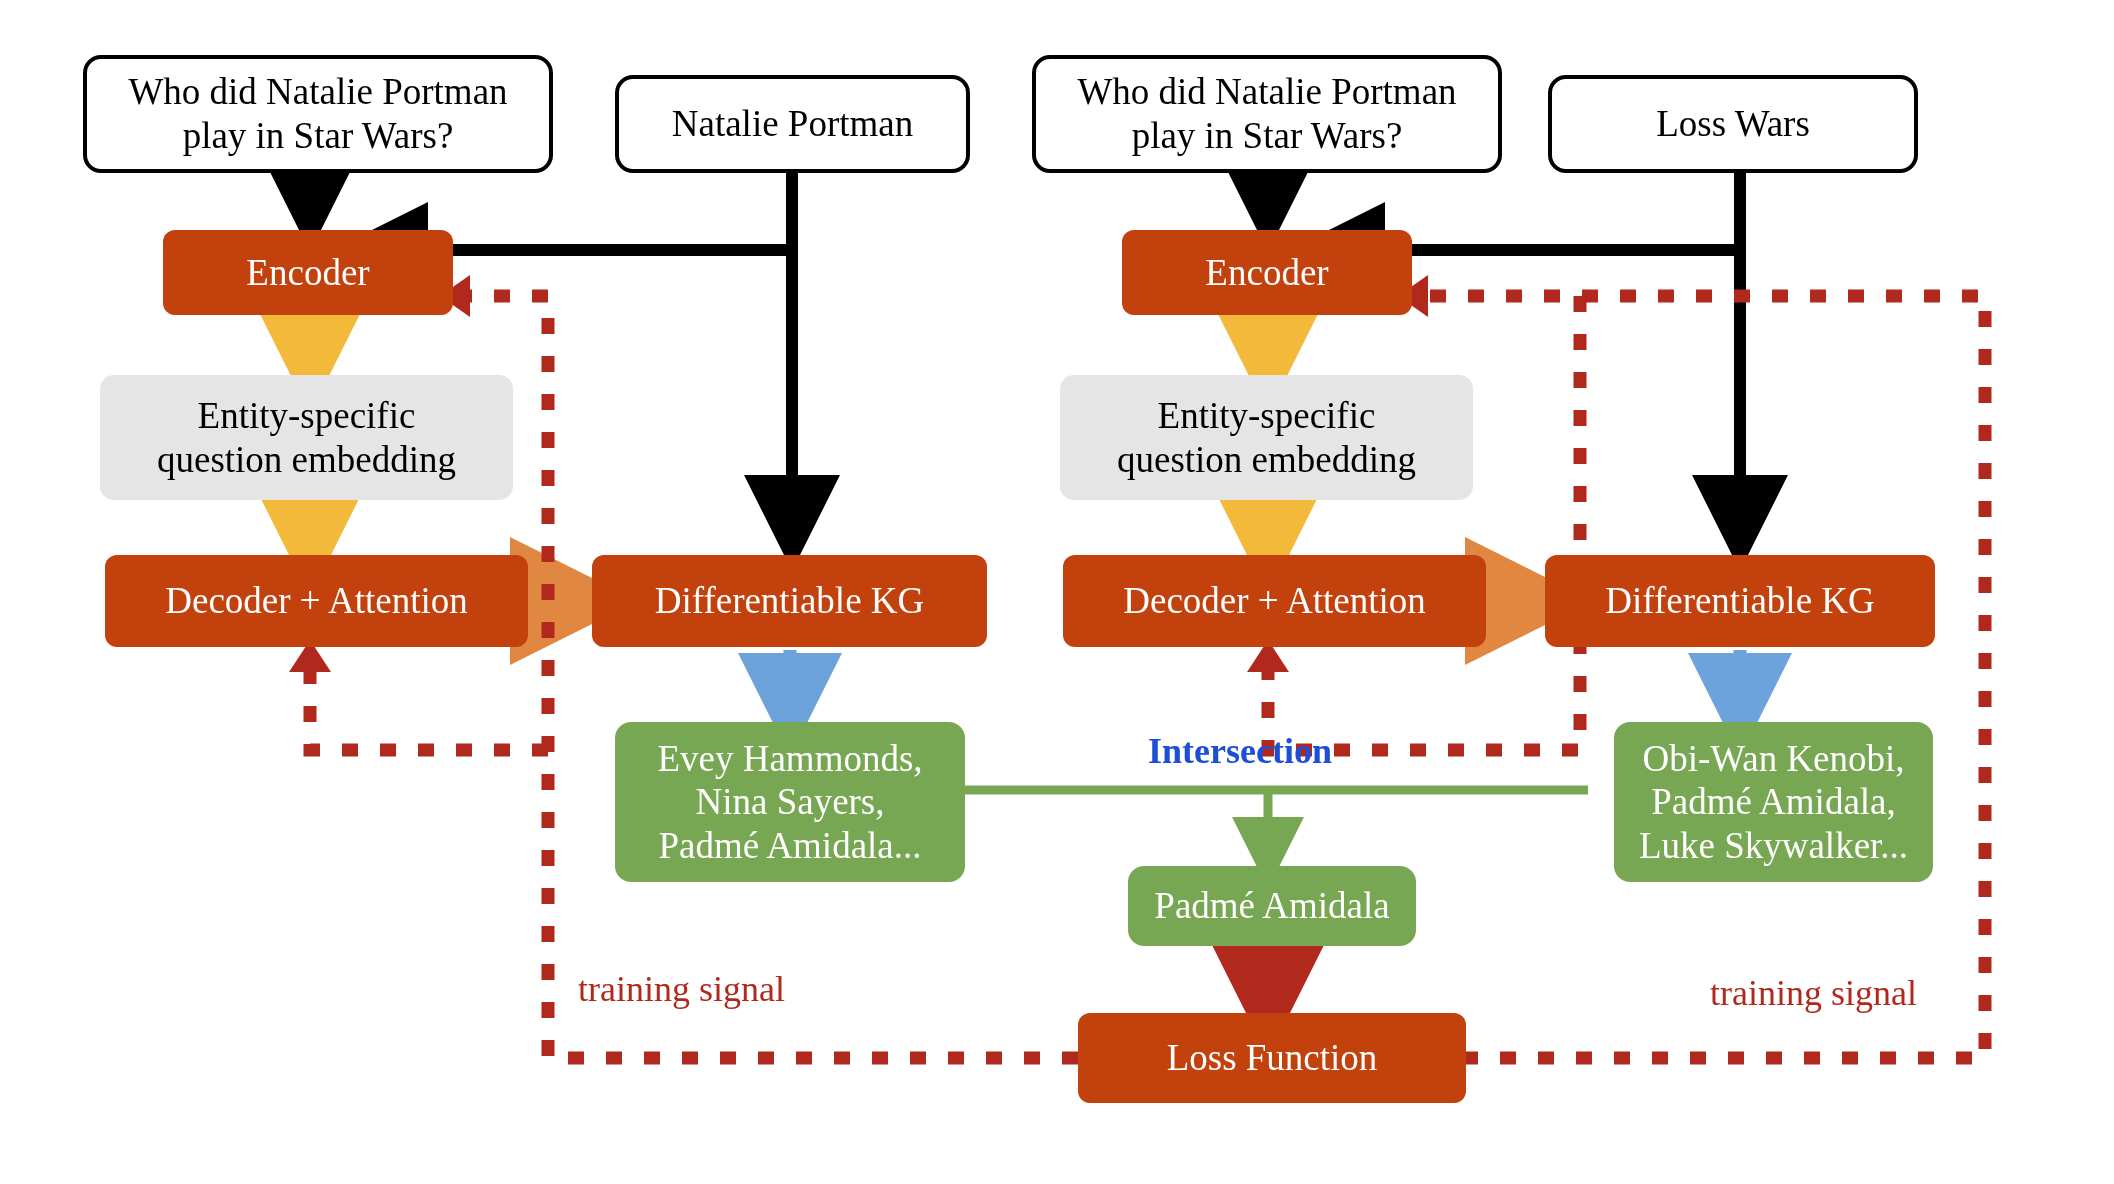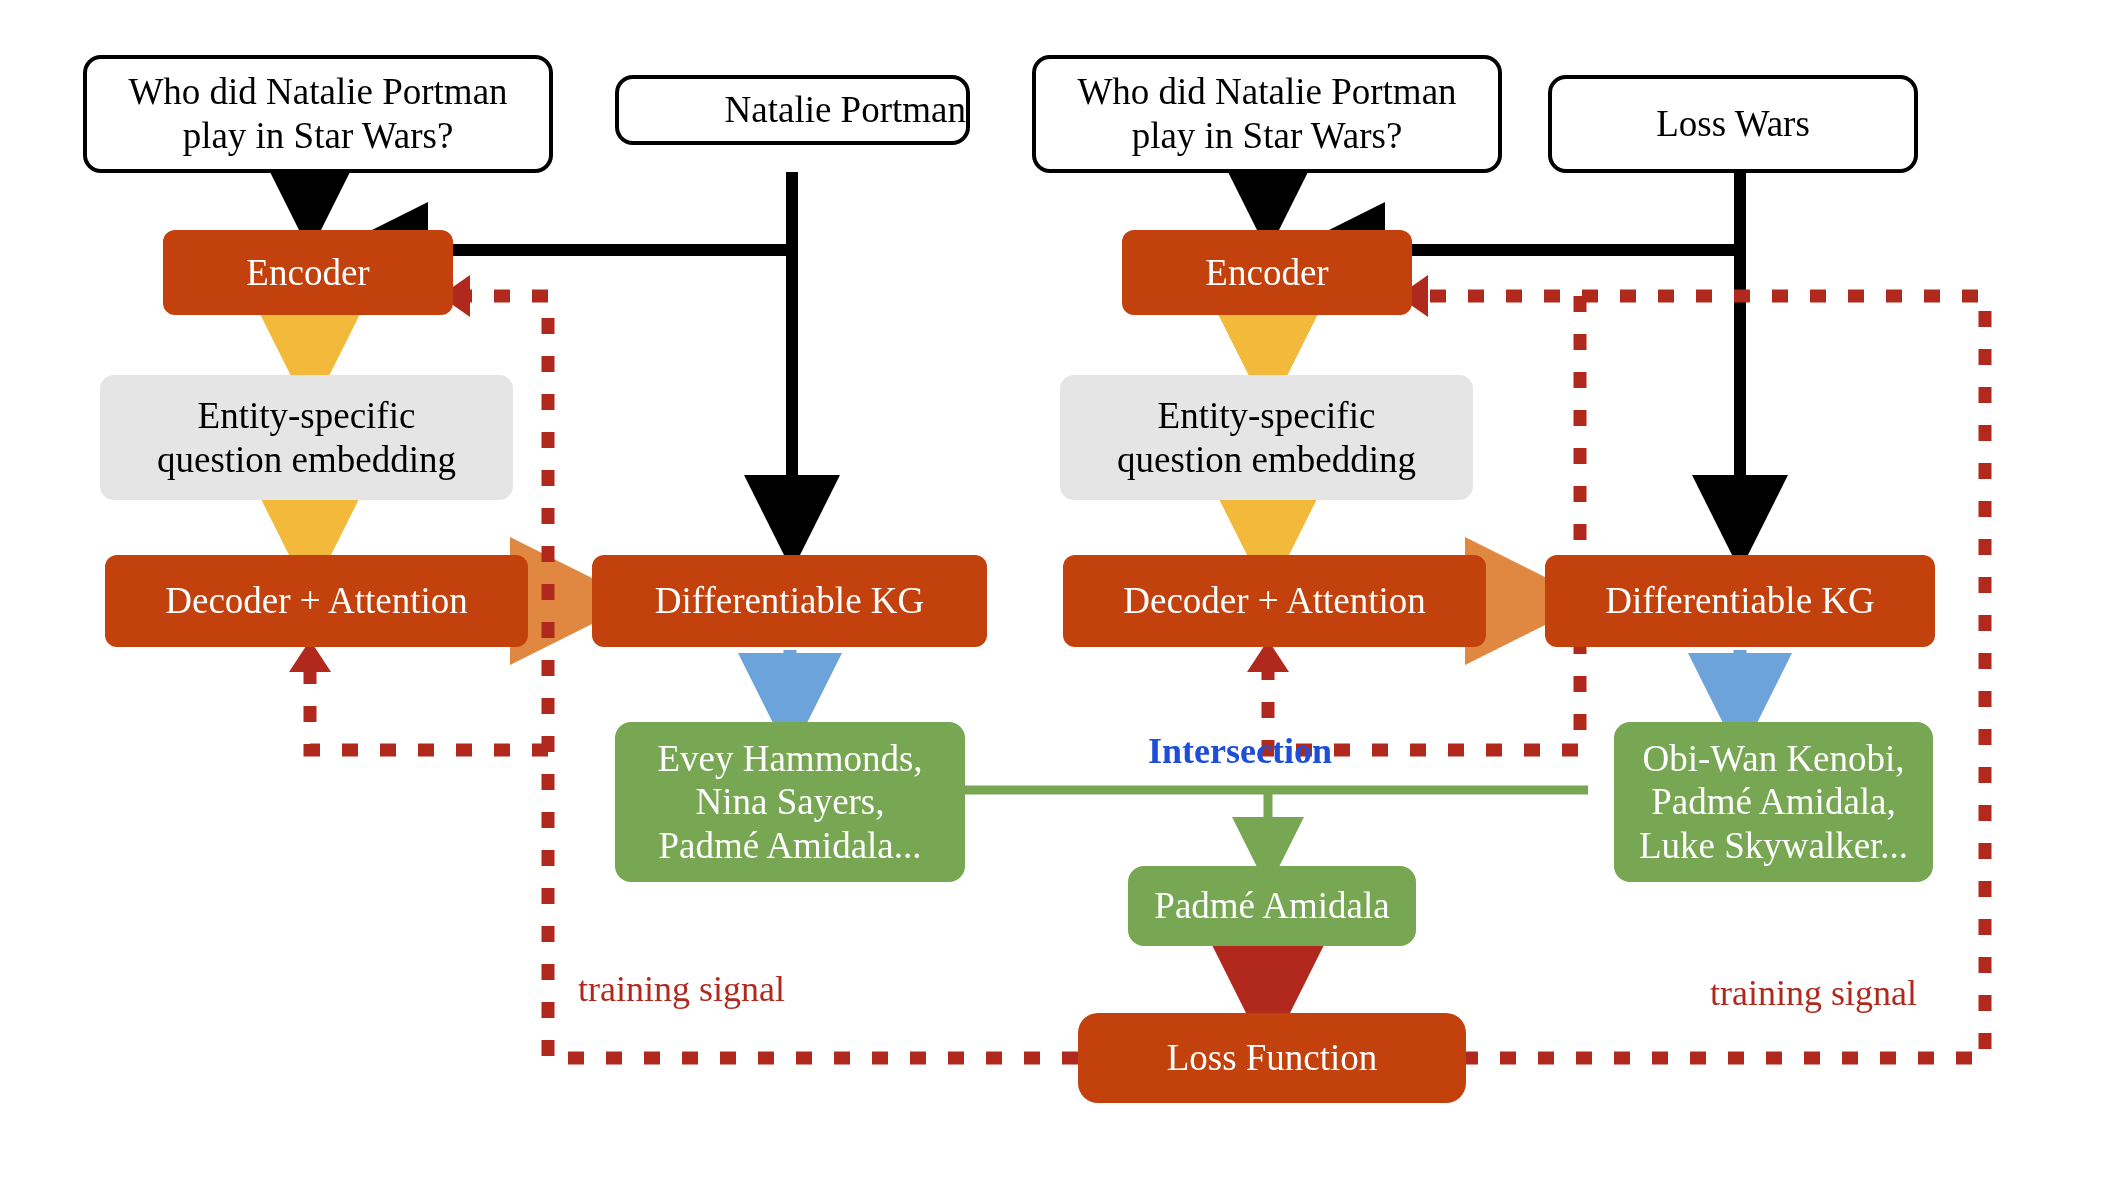--- a/index.html
+++ b/index.html
@@ -180,21 +180,21 @@
       <path d="M1428,275 L1428,317 L1398,296 z" fill="#B1291C"></path>
       <path d="M1247,672 L1289,672 L1268,640 z" fill="#B1291C"></path>
     </g>
   </svg>
 
   <div class="node node-input" style="left:83px; top:55px; width:470px; height:118px;">
     <span>Who did Natalie Portman
 play in Star Wars?</span>
   </div>
 
-  <div class="node node-input" style="left:615px; top:75px; width:355px; height:70px;justify-content:flex-end;">
+  <div class="node node-input" style="left:615px; top:75px; width:355px; height:98px;">
     <span>Natalie Portman</span>
   </div>
 
   <div class="node node-blue" style="left:163px; top:230px; width:290px; height:85px;">
     <span>Encoder</span>
   </div>
 
   <div class="node node-yellow" style="left:100px; top:375px; width:413px; height:125px;">
     <span>Entity-specific
 question embedding</span>
@@ -255,17 +255,17 @@
   </div>
 
   <div class="label label-intersection" style="left:1148px; top:730px;">
     <span>Intersection</span>
   </div>
 
   <div class="node node-green" style="left:1128px; top:866px; width:288px; height:80px;">
     <span>Padmé Amidala</span>
   </div>
 
-  <div class="node node-blue" style="left:1078px; top:1013px; width:388px; height:90px;border-radius:20px;">
+  <div class="node node-blue" style="left:1078px; top:1013px; width:388px; height:90px;">
     <span>Loss Function</span>
   </div>
 
 </div>
 
 </body></html>

